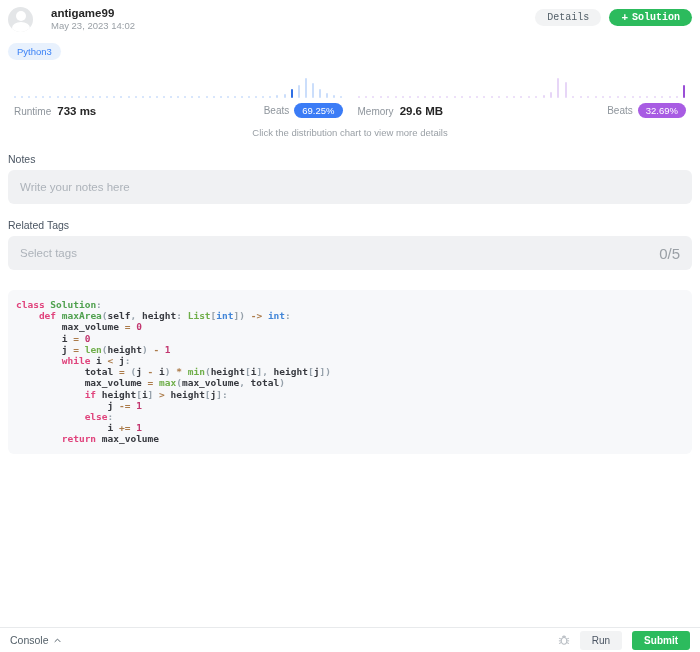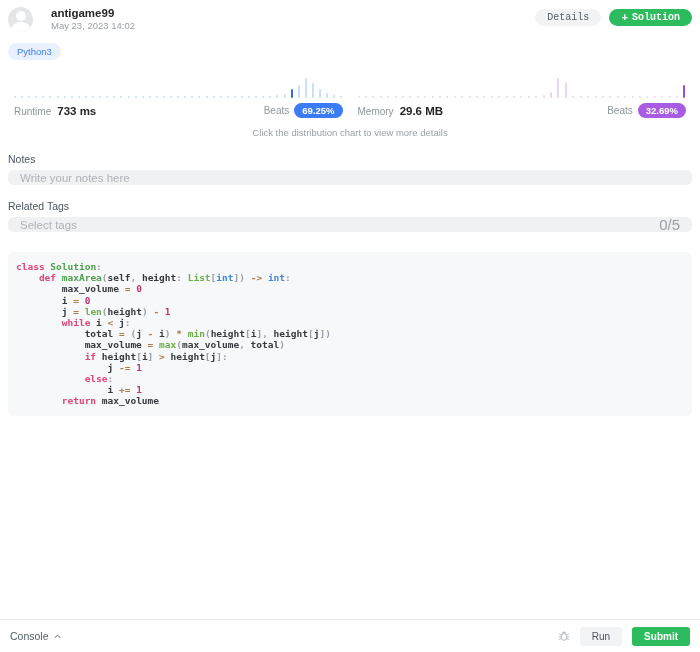--- a/index.html
+++ b/index.html
@@ -27,46 +27,46 @@
   
   .charts-row { display:flex; gap:15px; padding:8px 14px 0 14px; }
   .chart-col { flex:1; }
   .chart { height:30px; display:flex; align-items:flex-end; justify-content:space-between; cursor:pointer; }
   .bar { width:2px; border-radius:1px; flex:0 0 auto; }
   .stats-row { display:flex; align-items:center; justify-content:space-between; margin-top:5px; }
   .stat-left { display:flex; align-items:baseline; gap:6px; }
   .stat-label { font-size:10px; color:#8e959c; }
   .stat-value { font-size:11.5px; font-weight:700; color:#262626; }
   .beats-group { display:flex; align-items:center; gap:5px; }
-  .beats-pill { font-size:9.5px; font-weight:700; color:#fff; border-radius:999px; padding:2px 8px; }
+  .beats-pill { font-size:9.5px; font-weight:400; color:#fff; border-radius:999px; padding:2px 8px; }
   .beats-blue { background:#3b7cf6; }
   .beats-purple { background:#a85ce3; }
   .chart-caption { text-align:center; font-size:9.5px; color:#9aa0a6; margin-top:9px; }
 
   
   .field-label { font-size:10.5px; color:#4a5562; padding:15px 8px 5px 8px; }
-  .field-box { margin:0 8px; background:#f0f1f3; border-radius:6px; height:15px; display:flex; align-items:center; padding:0 12px; }
+  .field-box { margin:0 8px; background:#f0f1f3; border-radius:6px; height:34px; display:flex; align-items:center; padding:0 12px; }
   .field-input { flex:1; border:none; background:transparent; outline:none; font-size:11.5px; color:#262626; font-family:"Liberation Sans", sans-serif; }
   .field-input::placeholder { color:#adb3ba; }
   .field-counter { font-size:15px; color:#9aa0a6; }
 
   
   .code-block { margin:20px 8px 0 8px; background:#f7f8fa; border-radius:6px; padding:9px 8px; }
   .code-block pre { font-family:"DejaVu Sans Mono","Liberation Mono",monospace; font-size:9.5px; line-height:11.2px; font-weight:600; white-space:pre; }
   .tok-k { color:#e0437c; }
   .tok-d { color:#50a14f; }
   .tok-b { color:#6fae49; }
   .tok-t { color:#4286d8; }
   .tok-n { color:#c2366f; }
   .tok-o { color:#ab7b4a; }
   .tok-p { color:#95a0aa; }
   .tok-w { color:#37393f; }
 
   
-  .footer { position:absolute; left:0; bottom:0; width:700px; height:33px; border-top:1px solid #e8eaec; background:#fff; display:flex; align-items:center; justify-content:space-between; padding:0 10px; }
+  .footer { position:absolute; left:0; bottom:0; width:700px; height:25px; border-top:1px solid #e8eaec; background:#fff; display:flex; align-items:center; justify-content:space-between; padding:0 10px; }
   .console-toggle { display:flex; align-items:center; gap:5px; font-size:10.5px; color:#546069; cursor:pointer; }
   .chevron-up { width:7px; height:7px; }
   .footer-right { display:flex; align-items:center; gap:10px; }
   .bug-btn { background:none; border:none; cursor:pointer; display:flex; align-items:center; padding:0; }
   .btn-rect { font-size:10px; border:none; border-radius:3px; padding:4px 12px; cursor:pointer; }
   .btn-run { background:#f2f3f4; color:#4b5563; }
   .btn-submit { background:#2cbb5d; color:#fff; font-weight:600; }
 </style>
 </head>
 <body>

